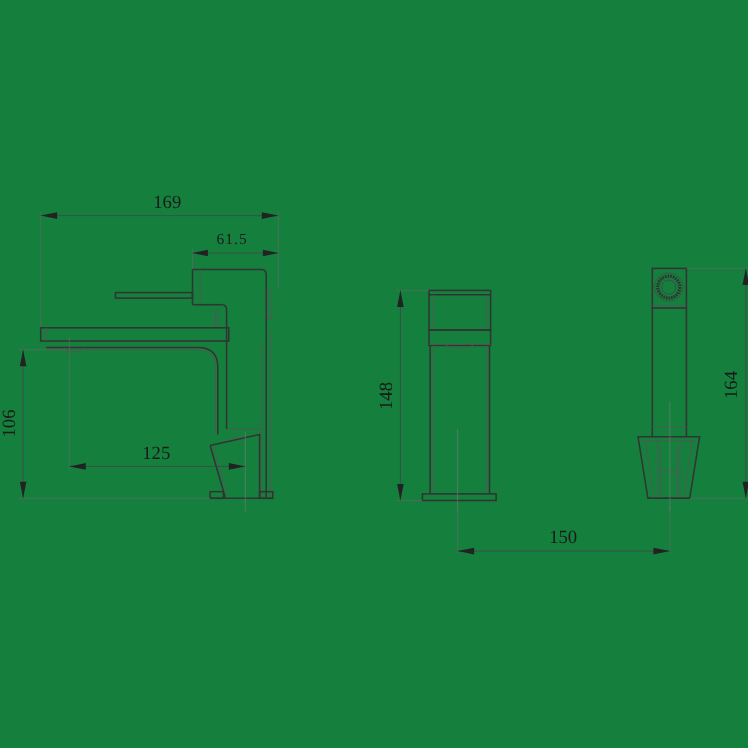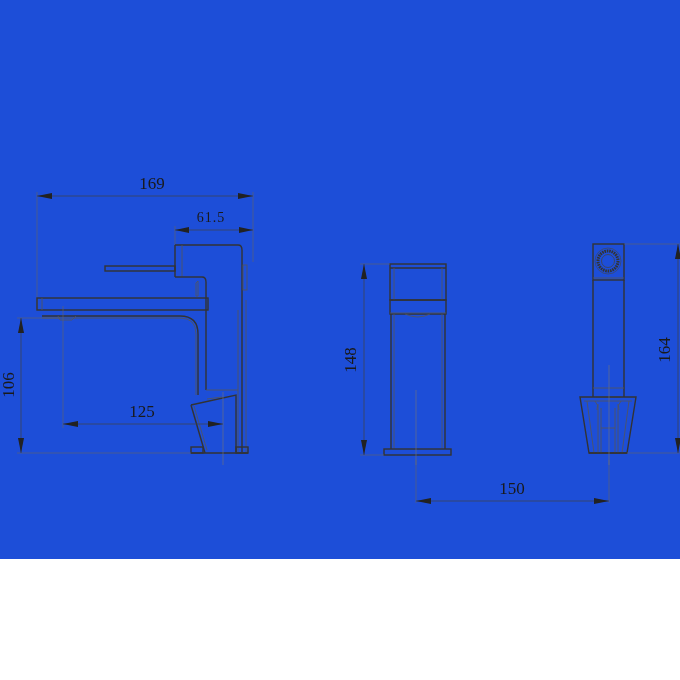--- a/index.html
+++ b/index.html
@@ -1,16 +1,16 @@
 <!DOCTYPE html>
 <html><head>
 <meta charset="utf-8">
 <style>
   html, body { margin: 0; padding: 0; background: #ffffff; }
-  #stage { position: relative; width: 680px; height: 559px; background: #1d4ed8; overflow: hidden; }
+  #stage { position: relative; width: 680px; height: 680px; background: #15803d; overflow: hidden; }
   svg { position: absolute; left: 0; top: 0; }
   .dimtxt { font-family: "Liberation Serif", "DejaVu Serif", serif; font-size: 17px; fill: #1a1a1a; }
   .dimtxt-sm { font-family: "Liberation Serif", "DejaVu Serif", serif; font-size: 14px; fill: #1a1a1a; letter-spacing: 1px; }
   .obj { fill: none; stroke: #333; stroke-width: 1.4; }
   .obj-thin { fill: none; stroke: #555; stroke-width: 0.8; }
   .dim { fill: none; stroke: #444; stroke-width: 0.7; }
   .ext { fill: none; stroke: #666; stroke-width: 0.6; }
   .center { fill: none; stroke: #777; stroke-width: 0.6; }
   .arrow { fill: #222; stroke: none; }
 </style>

